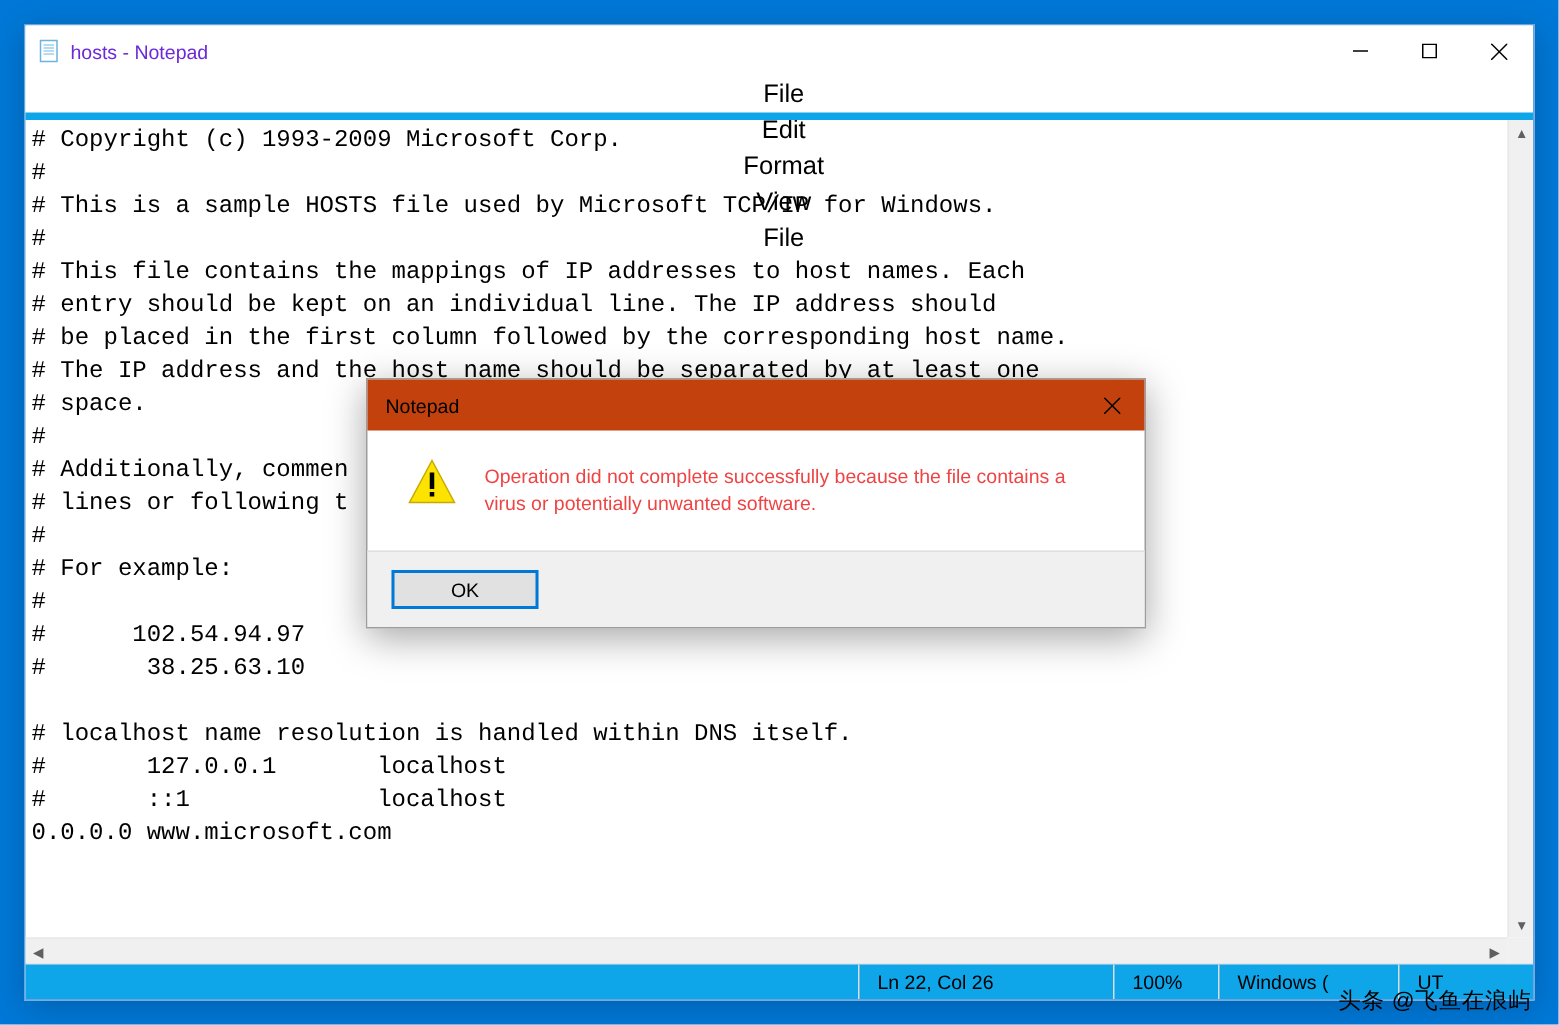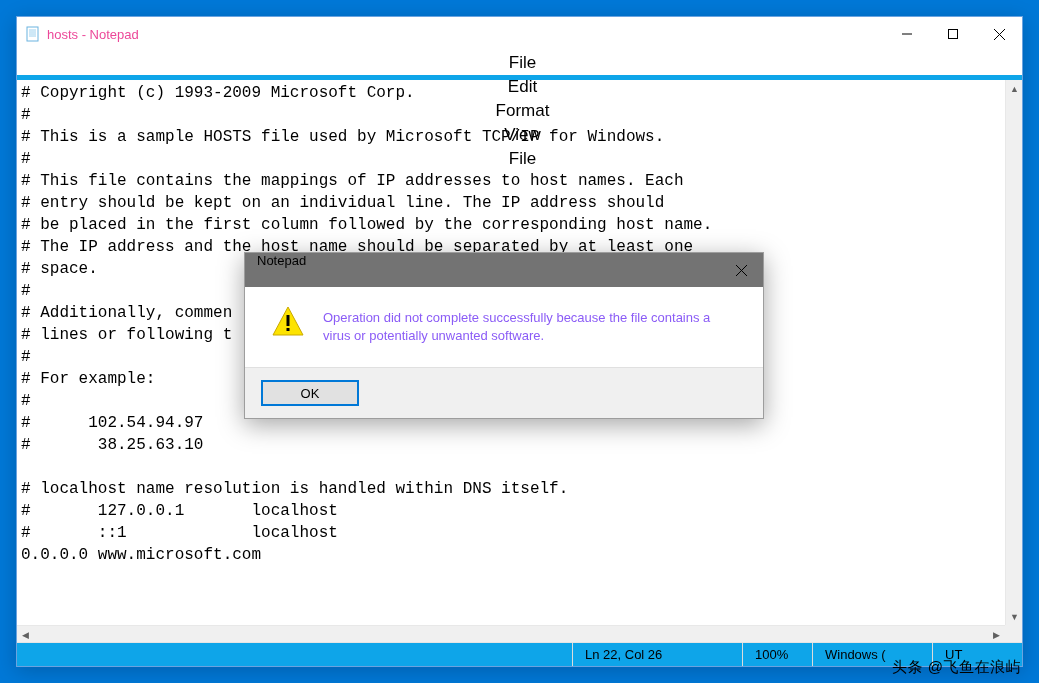--- a/index.html
+++ b/index.html
@@ -30,21 +30,21 @@
       background: #fff;
       padding-left: 8px;
     }
     .app-icon {
       width: 16px;
       height: 16px;
       margin-right: 6px;
     }
     .title-text {
       font-size: 13px;
-      color: #ec4899;
+      color: #6d28d9;
       flex: 1;
     }
     .win-controls {
       display: flex;
       height: 100%;
     }
     .win-btn {
       width: 46px;
       height: 100%;
       display: flex;
@@ -146,22 +146,23 @@
       left: 244px;
       top: 252px;
       width: 520px;
       background: #fff;
       border: 1px solid #9d9d9d;
       box-shadow: 0 6px 24px rgba(0,0,0,0.35);
     }
     .dlg-titlebar {
       height: 34px;
       display: flex;
+      align-items: center;
       padding-left: 12px;
-      background: #737373;
+      background: #c2410c;
     }
     .dlg-title {
       font-size: 13px;
       flex: 1;
     }
     .dlg-close {
       width: 44px;
       height: 100%;
       display: flex;
       align-items: center;
@@ -169,21 +170,21 @@
     }
     .dlg-body {
       display: flex;
       padding: 18px 24px 22px 26px;
       gap: 18px;
       align-items: flex-start;
     }
     .warn-icon { flex-shrink: 0; }
     .dlg-msg {
       font-size: 13px;
-      color: #8b5cf6;
+      color: #ef4444;
       line-height: 18px;
       padding-top: 4px;
     }
     .dlg-footer {
       background: #f0f0f0;
       border-top: 1px solid #e0e0e0;
       padding: 12px 16px;
       display: flex;
       justify-content: flex-start;
     }

